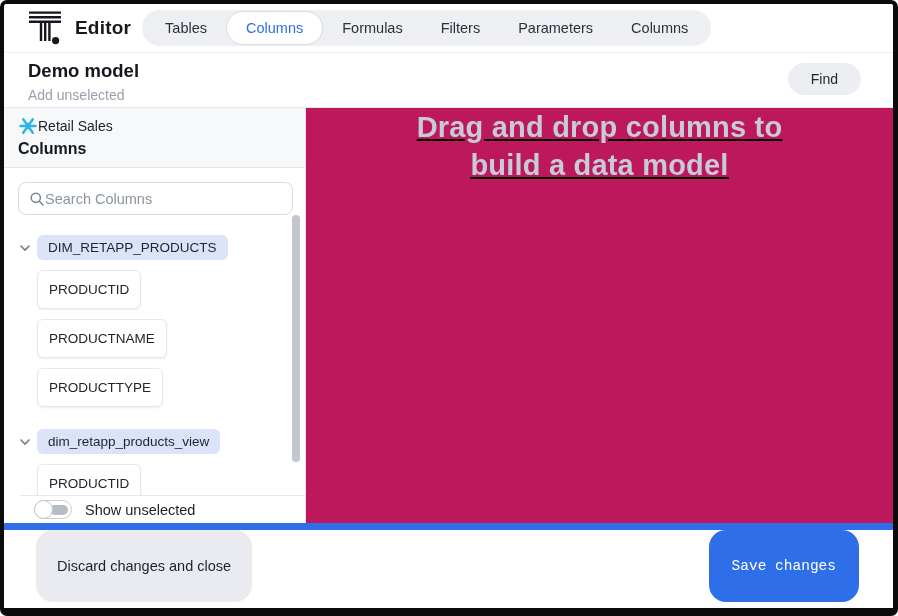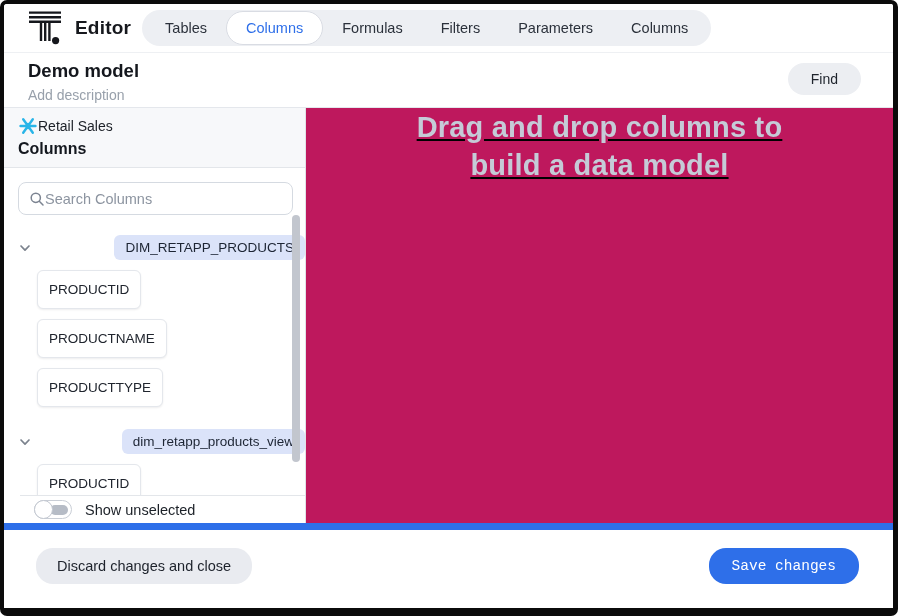--- a/index.html
+++ b/index.html
@@ -102,21 +102,21 @@
     font-family: inherit; background: transparent;
   }
   .search-box input::placeholder { color: #8c94a0; }
 
   .tree {
     position: relative; flex: 1;
     padding: 20px 0 0 14px;
     overflow: hidden;
   }
   .group { margin-bottom: 22px; }
-  .group-header { display: flex; align-items: center; margin-bottom: 10px; justify-content: space-between; }
+  .group-header { display: flex; align-items: center; margin-bottom: 10px; }
   .chev { width: 14px; height: 14px; margin-right: 5px; flex: 0 0 auto; cursor: pointer; }
   .table-pill {
     background: #dbe3f9; border-radius: 6px;
     padding: 5px 11px; font-size: 13.5px; color: #1d2534;
     width: fit-content; cursor: grab;
   }
   .col-pill {
     background: #ffffff; border: 1px solid #e4e7ec;
     box-shadow: 0 1px 2px rgba(20,25,40,.08);
     border-radius: 6px;
@@ -158,21 +158,21 @@
   .canvas-placeholder {
     text-align: center;
     font-size: 29px; font-weight: 700; color: #c5cbd7;
     line-height: 1.32; letter-spacing: .2px;
   }
 
   
   .blue-bar { height: 7px; flex: 0 0 7px; background: #2e6fe9; }
   .footer {
     height: 78px; flex: 0 0 78px;
-    display: flex; align-items: center; justify-content: space-between;
+    display: flex; justify-content: space-between;
     padding: 0 34px 6px 32px; background: #fff;
   }
   .discard-btn {
     background: #e9ebf0; border: none; border-radius: 17px;
     padding: 10px 21px; font-size: 14.5px; color: #1d222b;
     font-family: inherit; cursor: pointer;
   }
   .save-btn {
     background: #2e6fe9; border: none; border-radius: 17px;
     padding: 10px 23px; font-size: 14.5px; color: #ffffff;
@@ -203,21 +203,21 @@
       <div class="tab">Formulas</div>
       <div class="tab">Filters</div>
       <div class="tab">Parameters</div>
       <div class="tab">Columns</div>
     </div>
   </div>
 
   <div class="title-bar">
     <div>
       <div class="model-title">Demo model</div>
-      <div class="model-desc">Add description</div>
+      <div class="model-desc">Add unselected</div>
     </div>
     <button class="find-btn">Find</button>
   </div>
 
   <div class="body-area">
 
     <div class="sidebar">
 
       <div class="source-header">
         <div class="source-row">

